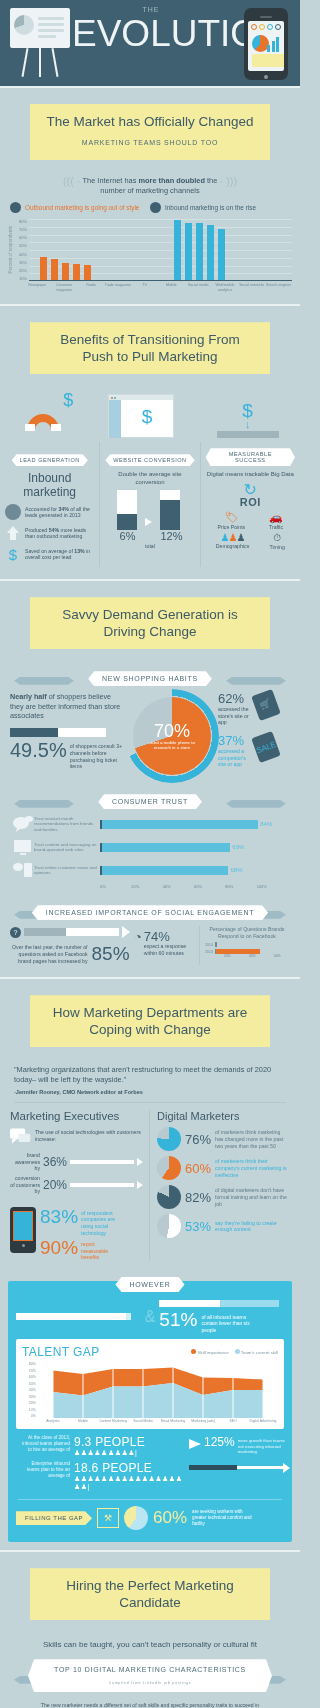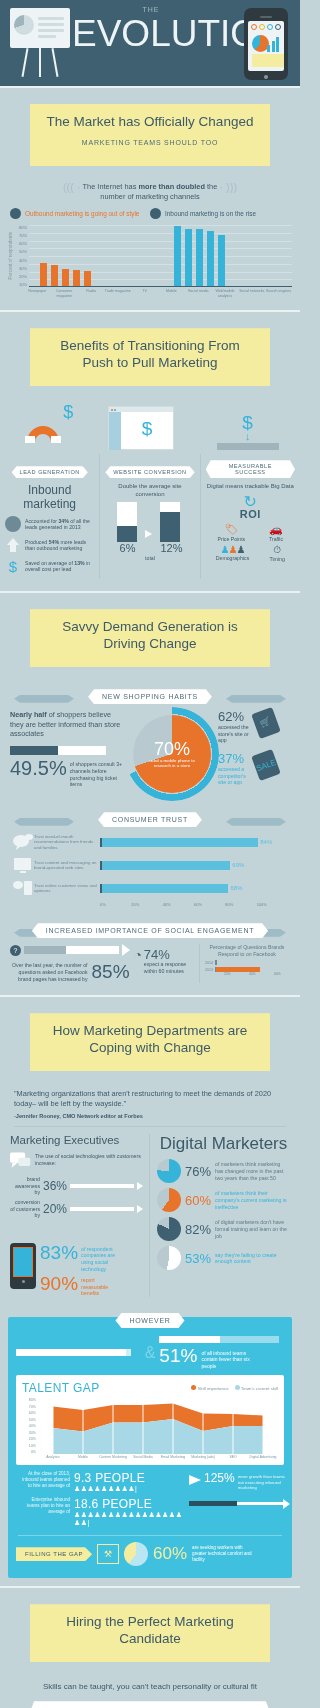--- a/index.html
+++ b/index.html
@@ -37,21 +37,21 @@
         background:conic-gradient(#e8732a 0 62%, #36b3d9 62% 100%);}
   .phone .bars{position:absolute;right:5px;top:14px;display:flex;align-items:flex-end;gap:1.5px;height:17px;}
   .phone .bars i{display:block;width:3px;background:#36b3d9;}
   .phone .ln2{position:absolute;left:4px;bottom:4px;width:34px;height:13px;background:#d9e5e8;}
   .phone .home{width:4px;height:4px;border-radius:50%;background:#8b969c;margin:4px auto 0;}
 
   
   .band { padding:10px 0 12px; }
   .divider { height:2px; background:#eaf1f3; }
   .banner { position:relative; background:#f4eda0; color:#3d5a68; text-align:center;
-            font-size:13.5px; line-height:17px; padding:9px 14px 15px; margin:6px 30px 0;
+            font-size:13.5px; line-height:17px; padding:9px 14px 9px; margin:6px 30px 0;
             clip-path: polygon(0 0,100% 0,100% 100%,55% 100%,50% 118%,45% 100%,0 100%); }
   .banner .sub { display:block; font-size:7px; letter-spacing:.8px; margin-top:4px; color:#4d6b79;}
   .tagpill { text-align:center; margin:12px 0 6px; position:relative; }
   .tagpill .line{position:absolute;top:50%;height:1px;background:#9fbcc6;width:60px;}
   .tagpill .line.l{left:14px;} .tagpill .line.r{right:14px;}
   .tagpill span { display:inline-block; background:#fff; color:#4d6b79; font-size:7px;
      letter-spacing:.7px; padding:4px 14px; position:relative;
      clip-path: polygon(6px 0,calc(100% - 6px) 0,100% 50%,calc(100% - 6px) 100%,6px 100%,0 50%); }
   .center { text-align:center; }
   .tiny { font-size:5.2px; line-height:6.6px; }
@@ -536,40 +536,40 @@
           <span style="font-size:12px;color:#3f6070;">36%</span>
           <span style="flex:1;height:4px;background:#fff;"></span>
           <span style="width:0;height:0;border-left:6px solid #fff;border-top:4px solid transparent;border-bottom:4px solid transparent;"></span>
         </div>
         <div style="display:flex;align-items:center;gap:3px;margin-top:3px;">
           <span class="tiny" style="width:30px;text-align:right;">conversion of customers by</span>
           <span style="font-size:12px;color:#3f6070;">20%</span>
           <span style="flex:1;height:4px;background:#fff;"></span>
           <span style="width:0;height:0;border-left:6px solid #fff;border-top:4px solid transparent;border-bottom:4px solid transparent;"></span>
         </div>
-        <div style="display:flex;gap:4px;margin-top:24px;align-items:flex-start;">
+        <div style="display:flex;gap:4px;margin-top:12px;align-items:flex-start;">
           <div style="width:26px;height:46px;background:#2f3a40;border-radius:4px;padding:4px 3px;">
             <div style="background:#36b3d9;height:30px;border:1px solid #e8732a;"></div>
             <div style="width:3px;height:3px;border-radius:50%;background:#8b969c;margin:3px auto 0;"></div>
           </div>
           <div>
             <div style="display:flex;gap:3px;align-items:flex-start;">
               <span style="font-size:19px;color:#36b3d9;line-height:19px;">83%</span>
               <span class="tiny teal" style="width:38px;padding-top:3px;">of respondent companies are using social technology</span>
             </div>
             <div style="display:flex;gap:3px;align-items:flex-start;margin-top:2px;">
               <span style="font-size:19px;color:#e8732a;line-height:19px;">90%</span>
               <span class="tiny orange" style="width:38px;padding-top:3px;">report measurable benefits</span>
             </div>
           </div>
         </div>
       </div>
 
       <div style="flex:1;border-left:1px solid #b3c7cd;padding-left:7px;">
-        <div style="font-size:17px;margin-bottom:5px;text-align:center;">Digital Marketers</div>
+        <div style="font-size:11px;margin-bottom:5px;">Digital Marketers</div>
         <div id="dmrows">
             <div style="display: flex; align-items: center; gap: 4px; margin-bottom: 5px;">
               <div style="width: 24px; height: 24px; flex: 0 0 24px; border-radius: 50%; background: conic-gradient(rgb(54, 179, 217) 0deg, rgb(54, 179, 217) 76%, rgb(184, 201, 207) 76%, rgb(184, 201, 207) 100%);"></div>
               <div style="font-size: 13px; color: rgb(63, 96, 112); width: 26px;">76%</div>
               <div class="tiny" style="color: rgb(93, 123, 135);">of marketers think marketing has changed more in the past two years than the past 50</div>
             </div>
             <div style="display: flex; align-items: center; gap: 4px; margin-bottom: 5px;">
               <div style="width: 24px; height: 24px; flex: 0 0 24px; border-radius: 50%; background: conic-gradient(rgb(232, 115, 42) 0deg, rgb(232, 115, 42) 60%, rgb(184, 201, 207) 60%, rgb(184, 201, 207) 100%);"></div>
               <div style="font-size: 13px; color: rgb(232, 115, 42); width: 26px;">60%</div>
               <div class="tiny" style="color: rgb(54, 179, 217);">of marketers think their company's current marketing is ineffective</div>

